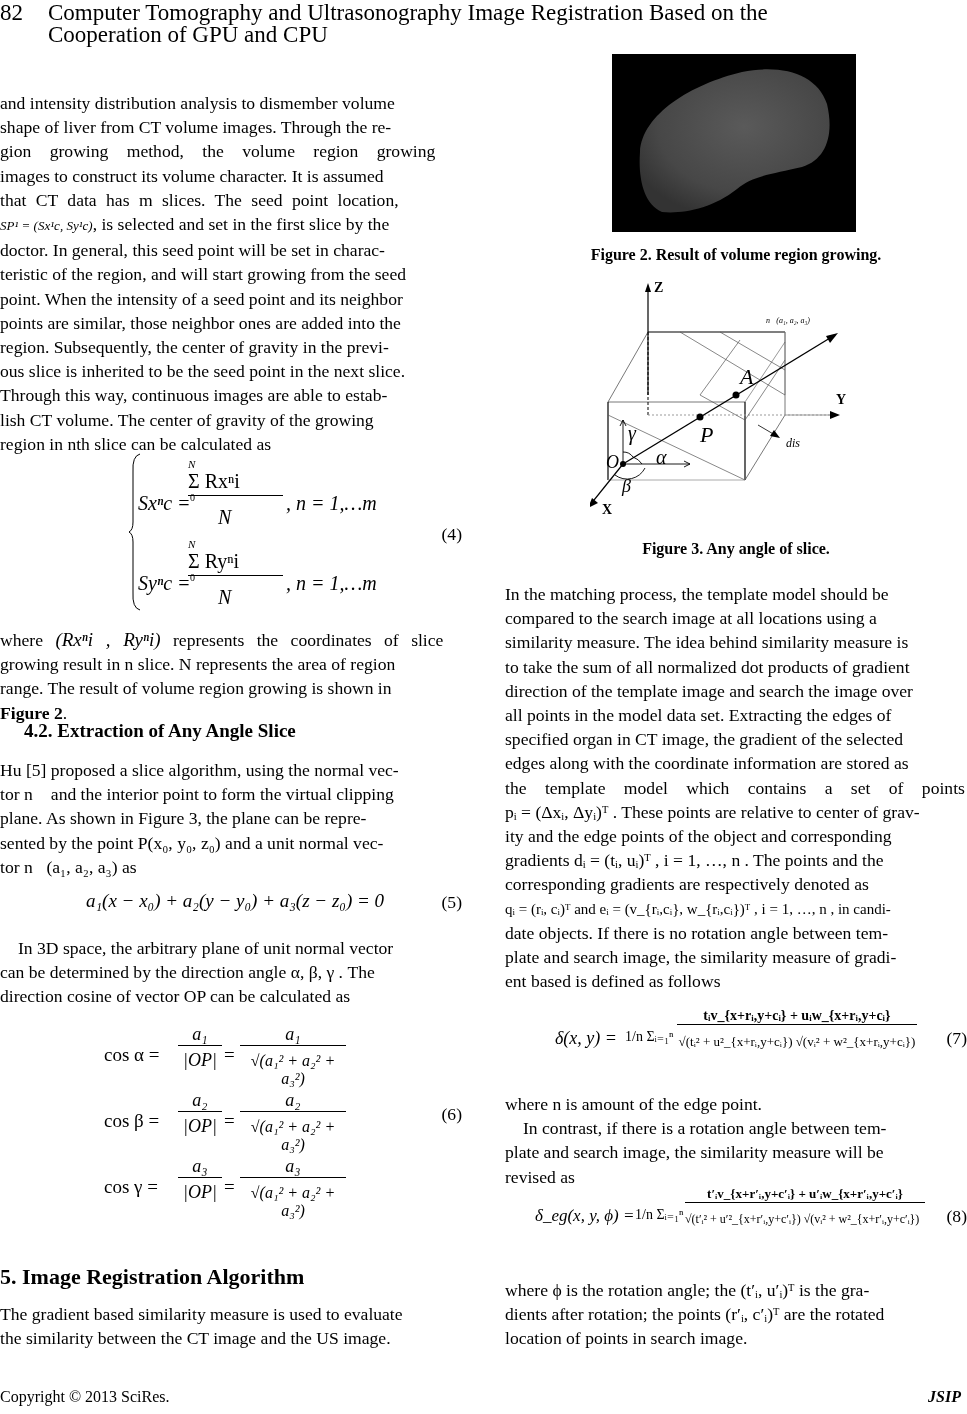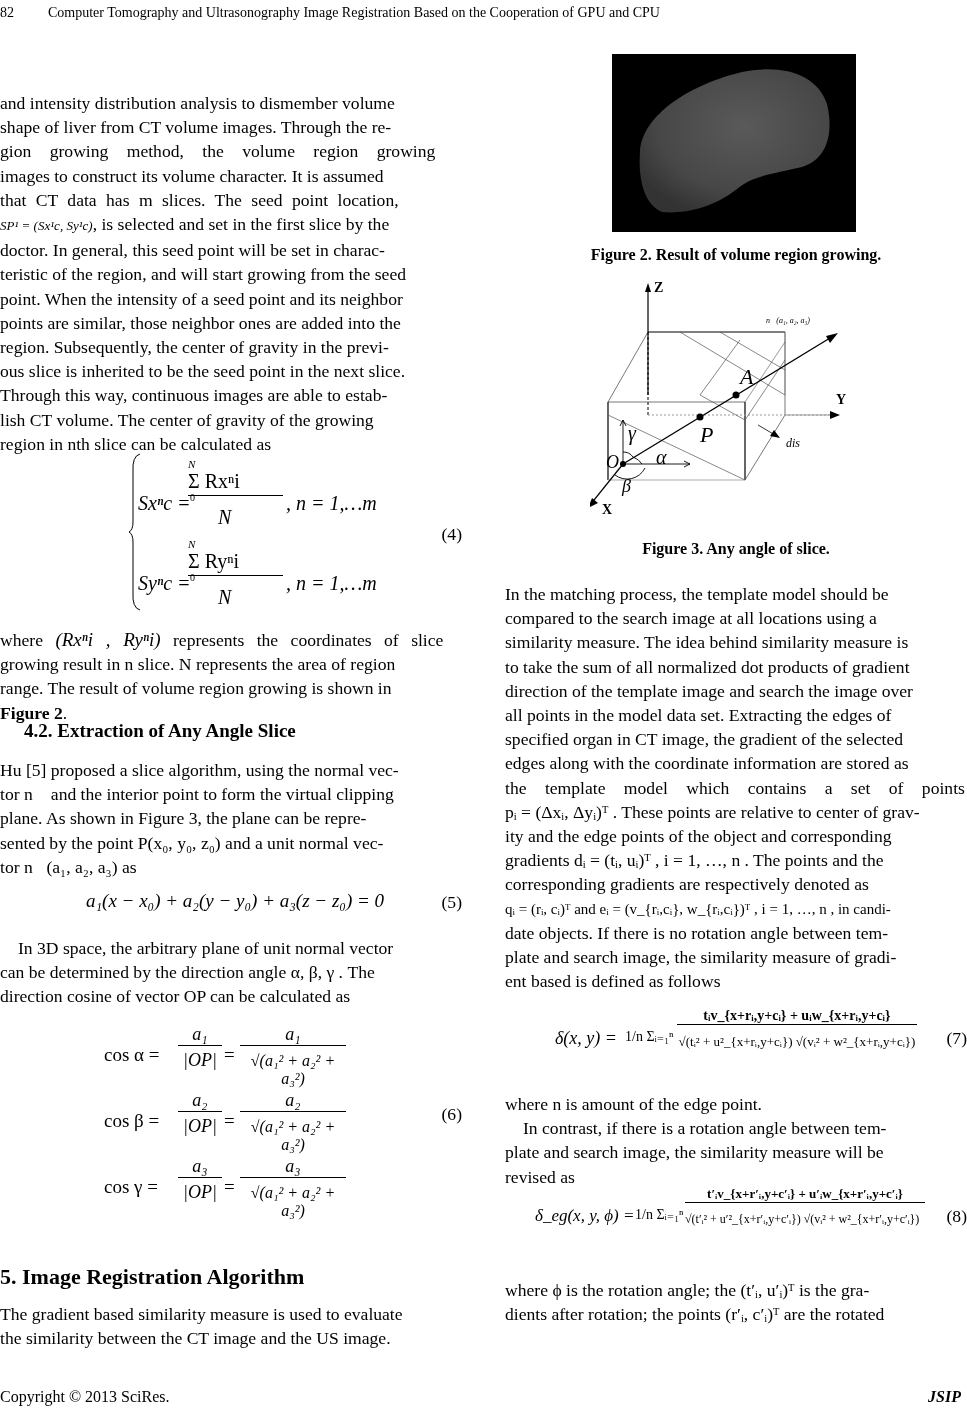--- a/index.html
+++ b/index.html
@@ -2,21 +2,21 @@
 <html><head>
 <meta charset="utf-8">
 <style>
   html, body { margin: 0; padding: 0; background: #ffffff; }
   body {
     width: 967px; height: 1414px; position: relative; overflow: hidden;
     font-family: "Liberation Serif", "DejaVu Serif", serif; color: #000;
   }
   .running-head {
     position: absolute; left: 0; top: 2px; width: 871px; height: 24px;
-    font-size: 14px; line-height: 22px;
+    font-size: 23px; line-height: 22px;
   }
   .running-head .pg { position: absolute; left: 0; top: 0; }
   .running-head .title { position: absolute; left: 48px; top: 0; }
   .col { position: absolute; width: 462px; font-size: 17.6px; line-height: 24.2px; }
   .col-left { left: 0; top: 55px; margin-top: 36px; }
   p { margin: 0; text-align: justify; }
   .indent { text-indent: 18px; }
   i, .it { font-style: italic; }
   .small-math { font-size: 13px; font-style: italic; }
   .eq {
@@ -269,16 +269,17 @@
   <span style="position:absolute; left:30px; top:28px; font-size:17px;">δ_eg(x, y, ϕ) = </span>
   <span style="position:absolute; left:130px; top:28px; font-size:14px; font-style:normal;">1/n Σᵢ₌₁ⁿ</span>
   <span style="position:absolute; left:180px; top:8px; font-size:13px; width:240px; text-align:center; border-bottom:1px solid #000; font-style:normal; font-weight:bold;">t′ᵢv_{x+r′ᵢ,y+c′ᵢ} + u′ᵢw_{x+r′ᵢ,y+c′ᵢ}</span>
   <span style="position:absolute; left:180px; top:34px; font-size:12px; width:240px; text-align:left; font-style:normal;">√(t′ᵢ² + u′²_{x+r′ᵢ,y+c′ᵢ}) √(vᵢ² + w²_{x+r′ᵢ,y+c′ᵢ})</span>
   <span class="eq-num" style="top:28px">(8)</span>
 </div>
 
 <div class="col" style="left:505px; top:1278px; width:462px;">
   <p>where  ϕ  is the rotation angle; the  (t′ᵢ, u′ᵢ)ᵀ  is the gra-</p>
   <p>dients after rotation; the points  (r′ᵢ, c′ᵢ)ᵀ  are the rotated</p>
+  <p style="text-align:left">location of points in search image.</p>
 </div>
 
 <div class="footer" style="left:0;">Copyright © 2013 SciRes.</div>
 <div class="footer" style="right:6px; font-weight:bold; font-style:italic;">JSIP</div>
 
 </body></html>

